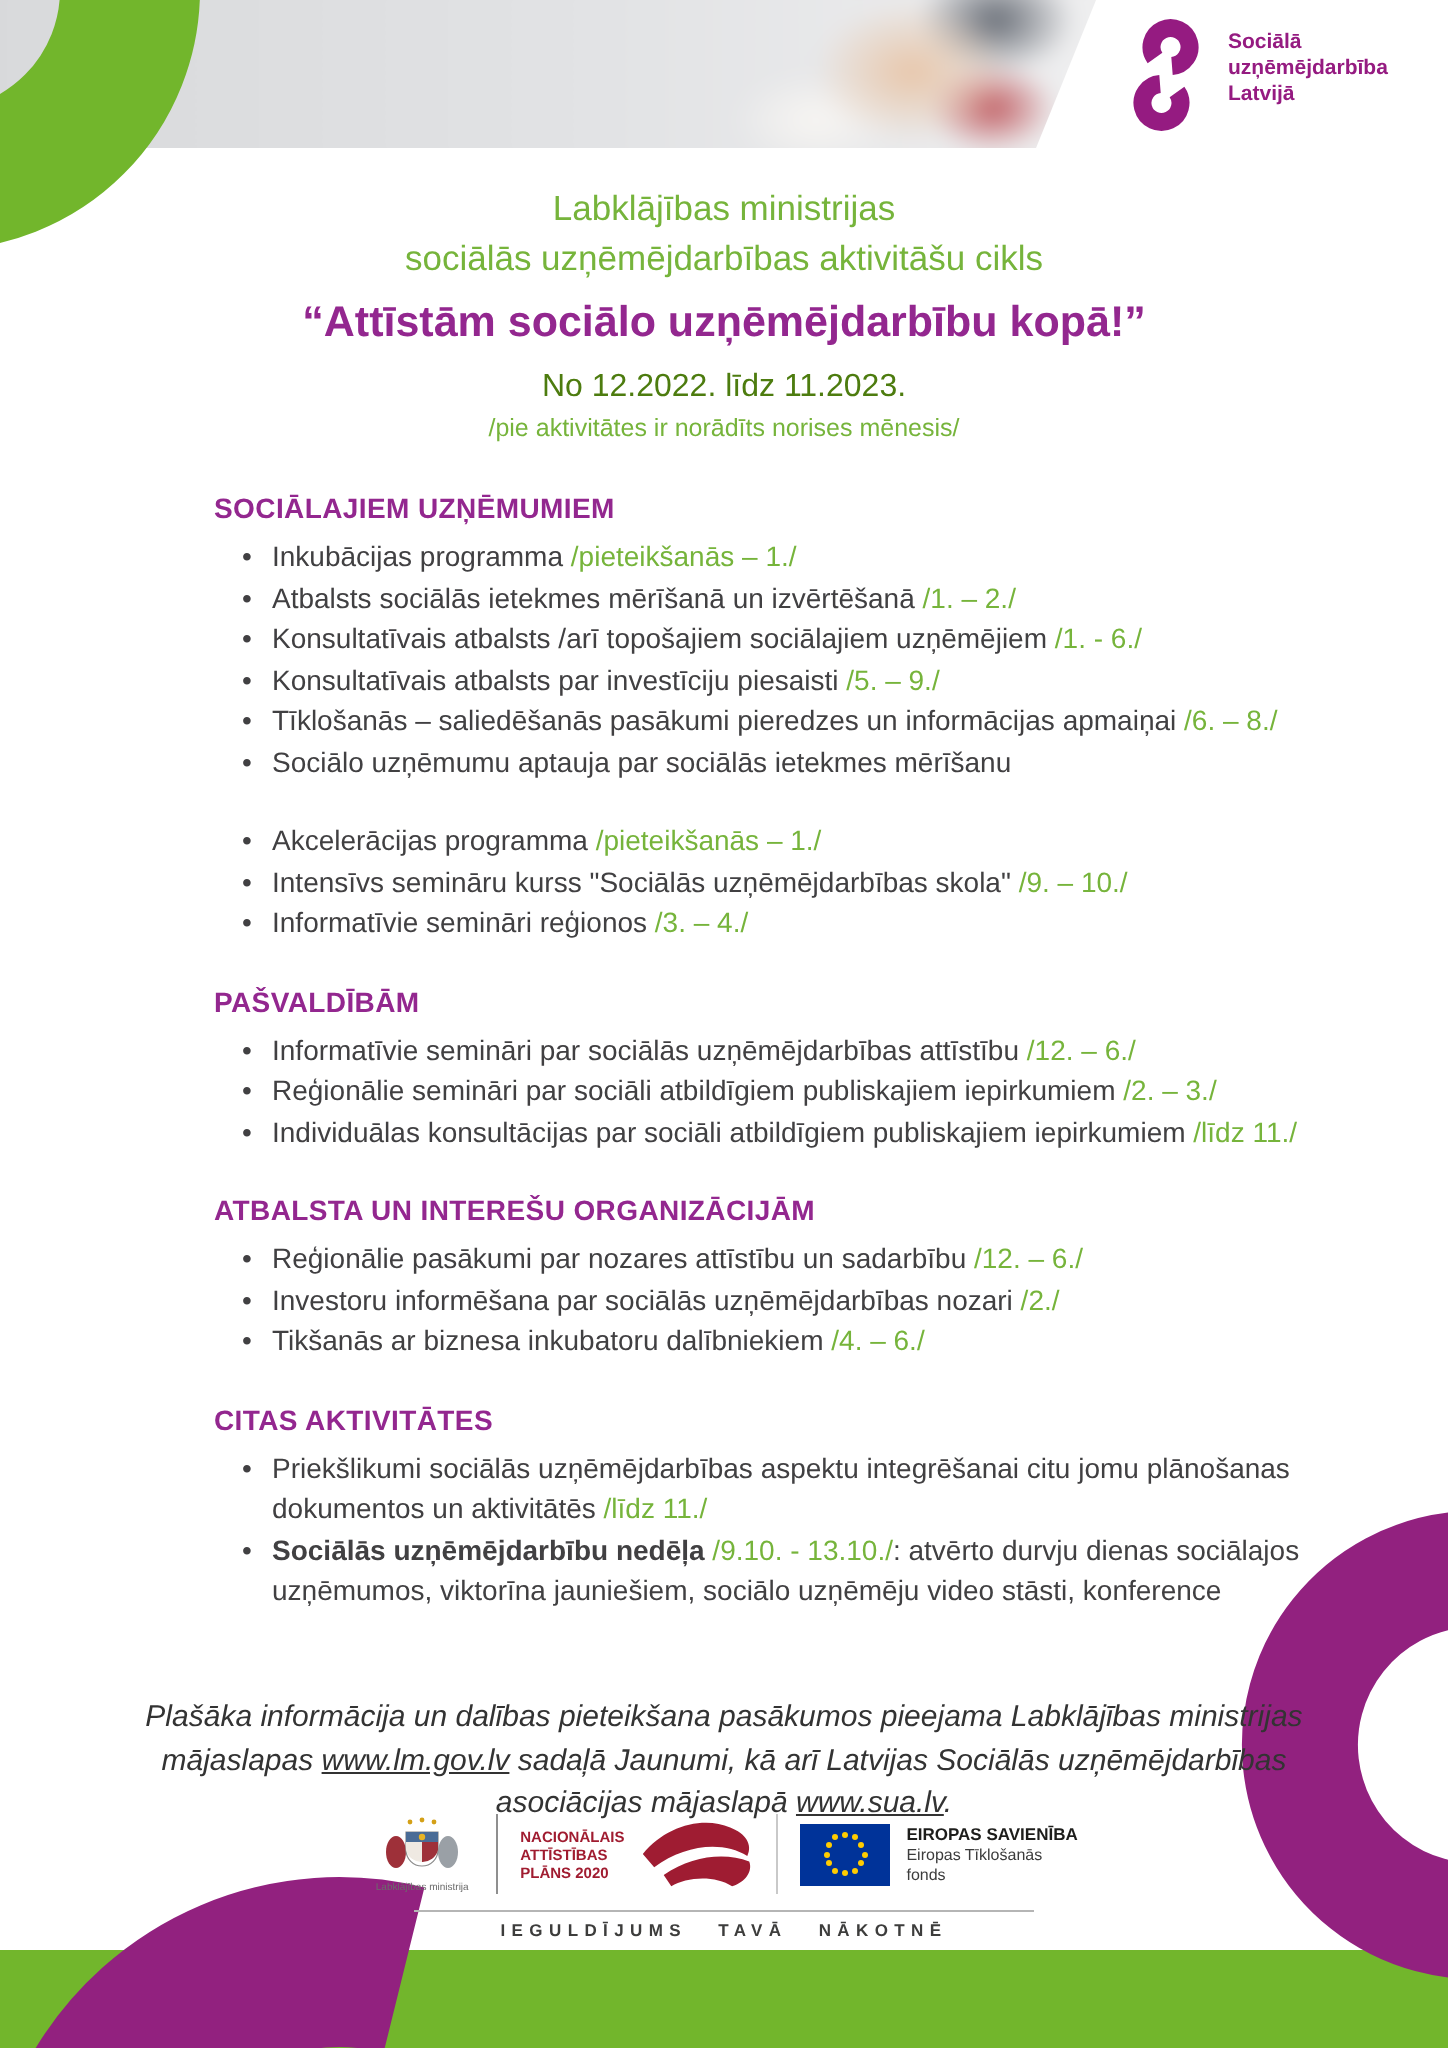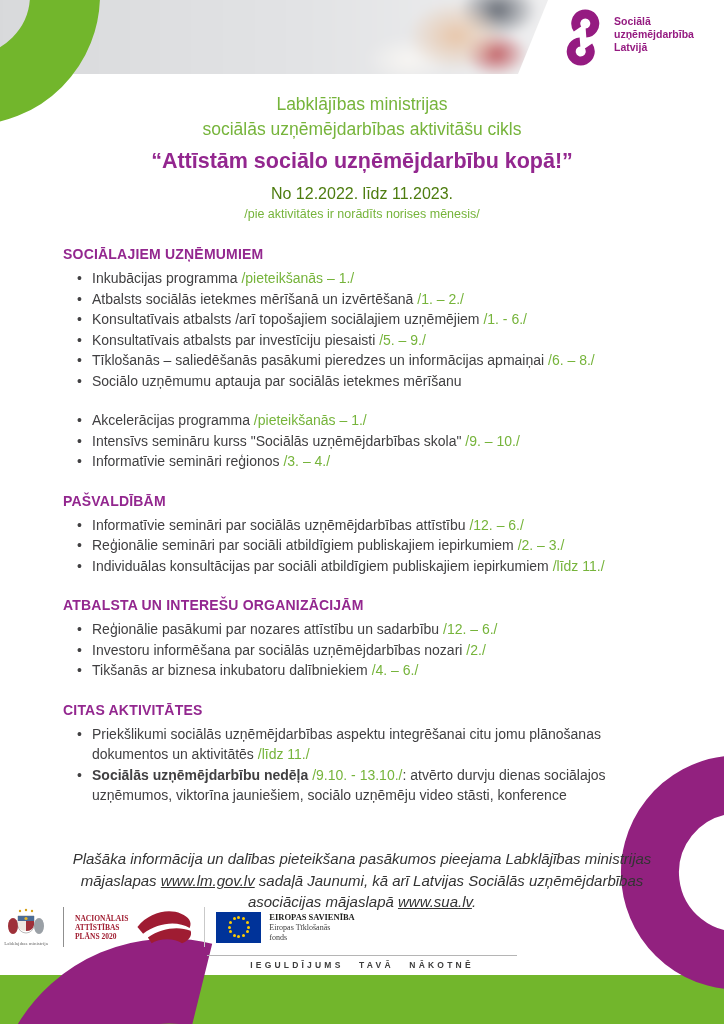--- a/index.html
+++ b/index.html
@@ -26,37 +26,37 @@
 
   
   .titleblock{position:absolute;top:92px;left:0;right:0;text-align:center;z-index:4;}
   .t-green{color:#76b43b;font-size:17.5px;line-height:25px;}
   .t-head{color:#93278f;font-size:21.5px;font-weight:bold;margin-top:7px;}
   .t-dates{color:#4d7c0f;font-size:16px;margin-top:11px;}
   .t-note{color:#76b43b;font-size:12.5px;margin-top:4px;}
 
   
   .sections{position:absolute;top:244px;left:63px;width:600px;z-index:4;}
-  .section{margin-bottom:19px;}
+  .section{margin-bottom:19px;margin-left:44px;}
   .section-title{margin:0 0 4px 0;color:#93278f;font-size:14px;line-height:20px;
                  font-weight:bold;letter-spacing:.2px;}
   .items{list-style:none;margin:0;padding:0;}
   .item{position:relative;padding-left:29px;font-size:14px;line-height:20.5px;}
   .item::before{content:"•";position:absolute;left:14px;top:0;color:#414042;}
   .item .date{color:#76b43b;}
   .item .lead.bold{font-weight:bold;}
 
   
   .footer-note{position:absolute;top:833px;left:42px;right:42px;text-align:center;z-index:4;
                font-style:italic;font-size:15px;line-height:21.5px;color:#333;}
   .note-link{color:#333;text-decoration:underline;cursor:pointer;}
 
   
-  .logos{position:absolute;top:907px;left:0;right:0;display:flex;justify-content:flex-start;
-         align-items:center;gap:11px;z-index:4;font-family:Liberation Serif, serif;}
+  .logos{position:absolute;top:907px;left:0;right:0;display:flex;justify-content:center;
+         align-items:center;gap:11px;z-index:4;}
   .arms{display:flex;flex-direction:column;align-items:center;width:52px;}
   .arms-caption{font-size:5px;color:#6b6b6b;margin-top:1px;white-space:nowrap;}
   .vdiv{width:1px;height:40px;background:#8f8f8f;}
   .vdiv.light{background:#c9c9c9;}
   .nap{display:flex;align-items:center;gap:7px;}
   .nap-text{font-size:7.5px;line-height:9px;font-weight:bold;color:#a01c30;}
   .eu{display:flex;align-items:center;gap:8px;}
   .eu-flag{position:relative;width:45px;height:31px;background:#003399;}
   .eu-star{position:absolute;width:3px;height:3px;border-radius:50%;background:#ffcc00;}
   .eu-title{font-size:8.5px;font-weight:bold;color:#1d1d1b;line-height:11px;}

